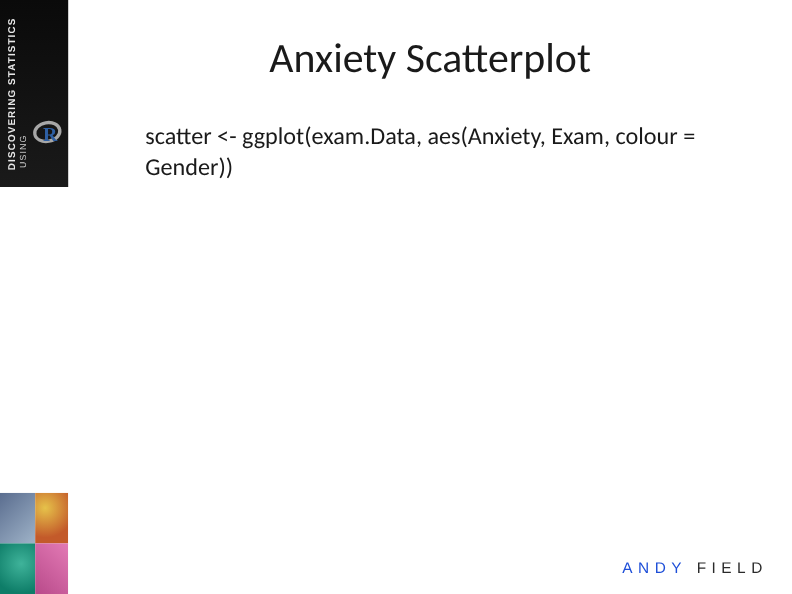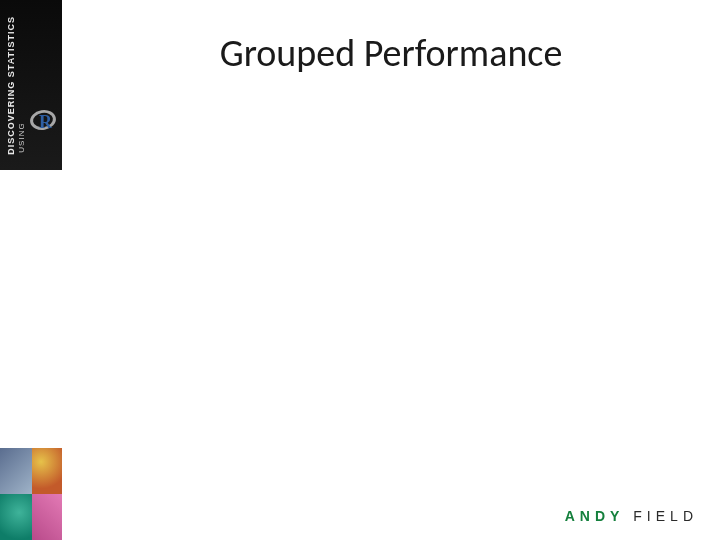--- a/index.html
+++ b/index.html
@@ -127,22 +127,22 @@
     .footer-name {
       position: absolute;
       right: 22px;
       bottom: 16px;
       font-family: Arial, sans-serif;
       font-size: 14px;
       letter-spacing: 5px;
       color: #3a3a3a;
     }
     .footer-name .first {
-      color: #15803d;
-      font-weight: 700;
+      color: #1d4ed8;
+      font-weight: 400;
     }
     .footer-name .last {
       color: #2a2a2a;
       font-weight: 400;
     }
   </style>
 </head>
 <body>
 
 <div class="sidebar">
@@ -161,19 +161,20 @@
   <div class="sidebar-mid"></div>
   <div class="sidebar-art">
     <div class="art-block art-a"></div>
     <div class="art-block art-b"></div>
     <div class="art-block art-c"></div>
     <div class="art-block art-d"></div>
   </div>
 </div>
 
 <div class="main">
-  <h1 class="title">Grouped Performance</h1>
+  <h1 class="title">Anxiety Scatterplot</h1>
+  <div class="code-block">scatter &lt;- ggplot(exam.Data, aes(Anxiety, Exam, colour = Gender))</div>
 </div>
 
 <div class="footer-name">
   <span class="first">ANDY</span>
   <span class="last">FIELD</span>
 </div>
 
 </body></html>

